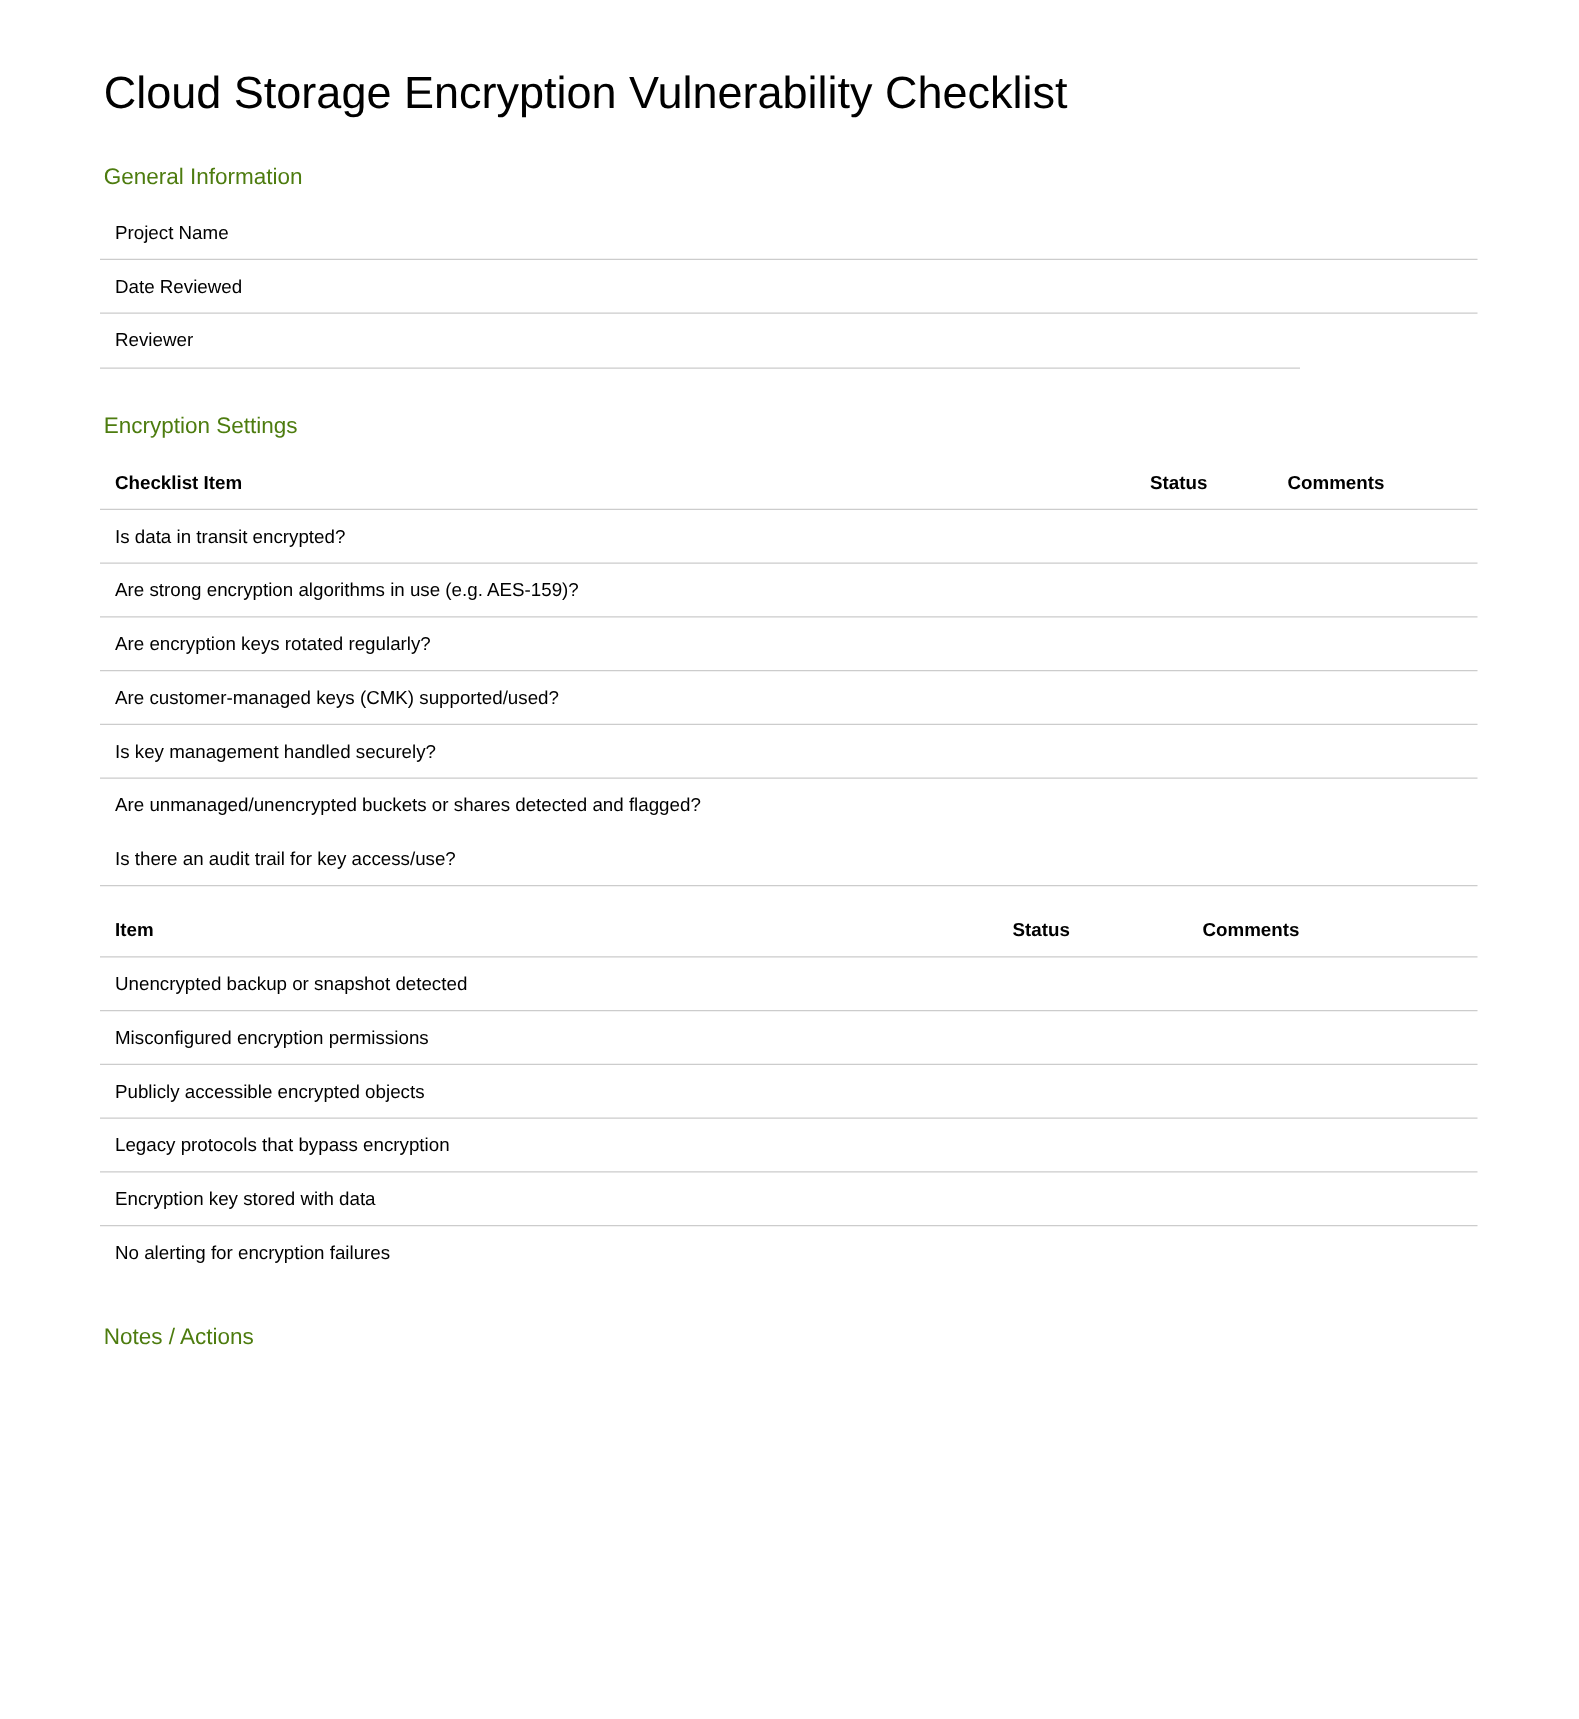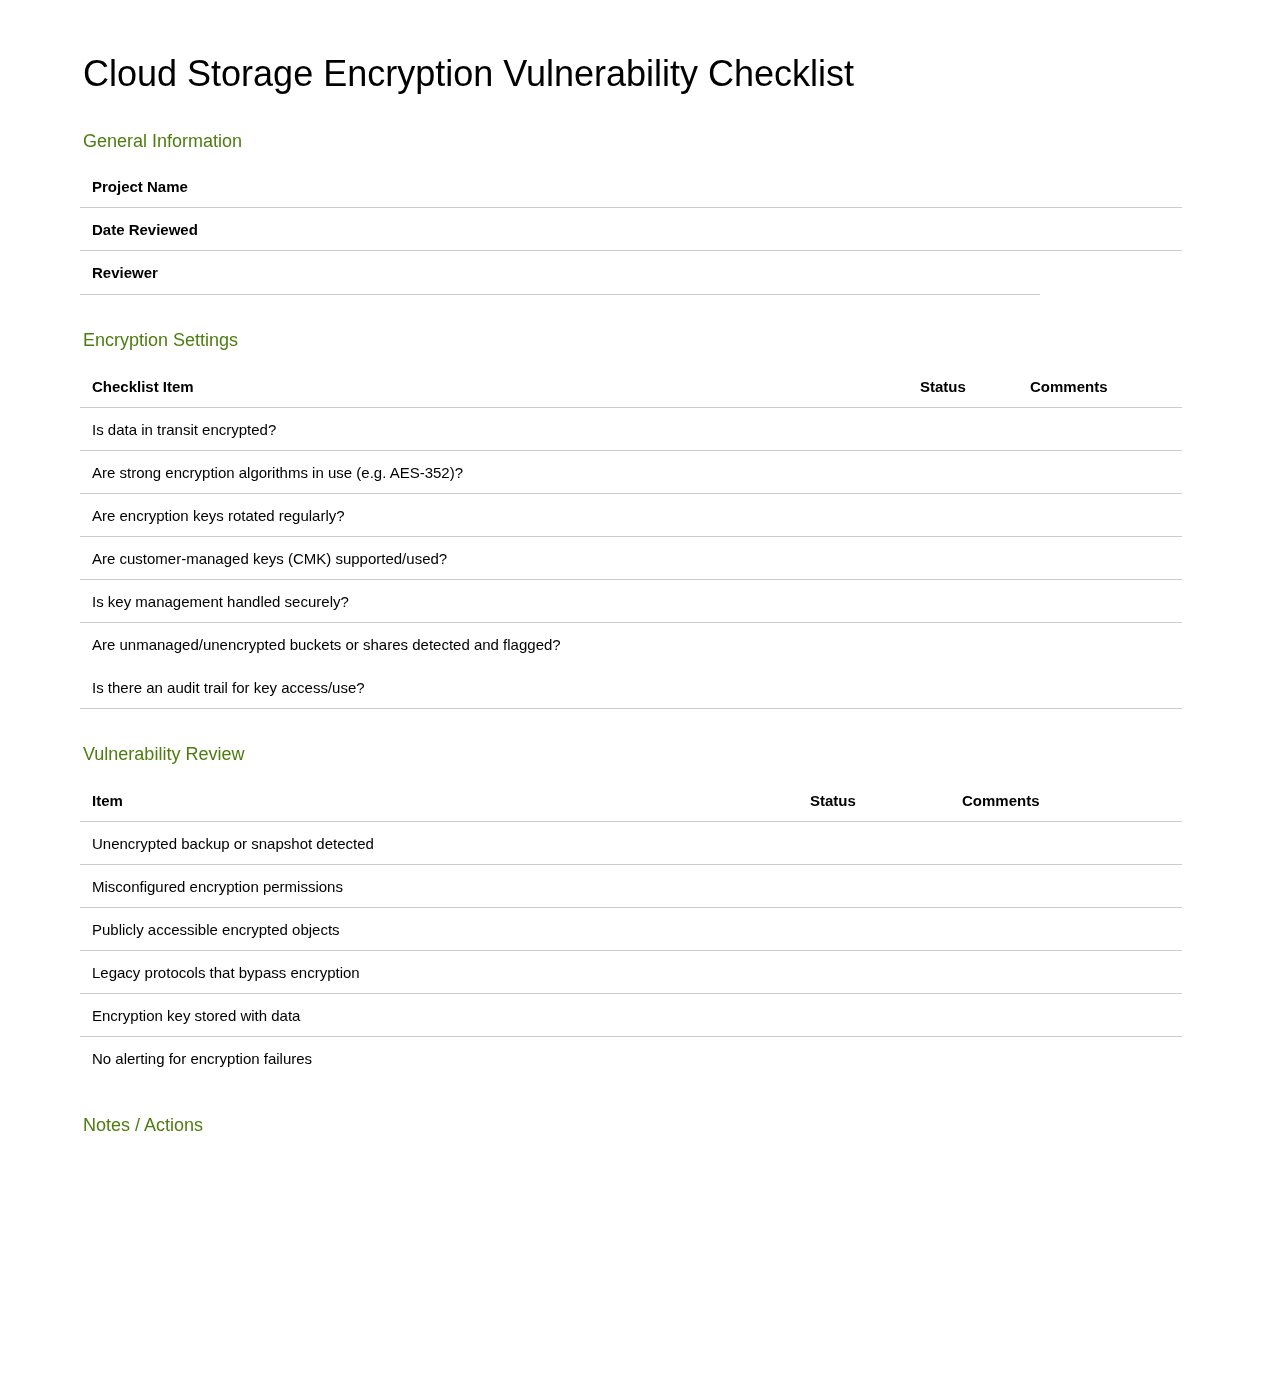--- a/index.html
+++ b/index.html
@@ -38,21 +38,21 @@
   .gi-table { margin-top: 13px; }
   .t-row {
     display: flex;
     align-items: center;
     height: 43px;
     border-bottom: 1px solid #cccccc;
     font-size: 15px;
   }
   .t-row.no-rule { border-bottom: none; }
   .cell { padding-left: 12px; overflow: hidden; white-space: nowrap; }
-  .g-label { font-weight: 700; font-size: 15px; }
+  .g-label { font-weight: 400; font-size: 15px; }
   .th { font-weight: 700; }
   
   .es .c1 { width: 828px; }
   .es .c2 { width: 110px; }
   .es .c3 { flex: 1; }
   
   .vr .c1 { width: 718px; }
   .vr .c2 { width: 152px; }
   .vr .c3 { flex: 1; }
   .short-rule {
@@ -93,21 +93,21 @@
       <div class="cell c1 th">Checklist Item</div>
       <div class="cell c2 th">Status</div>
       <div class="cell c3 th">Comments</div>
     </div>
     <div class="t-row">
       <div class="cell c1">Is data in transit encrypted?</div>
       <div class="cell c2"></div>
       <div class="cell c3"></div>
     </div>
     <div class="t-row">
-      <div class="cell c1">Are strong encryption algorithms in use (e.g. AES-352)?</div>
+      <div class="cell c1">Are strong encryption algorithms in use (e.g. AES-159)?</div>
       <div class="cell c2"></div>
       <div class="cell c3"></div>
     </div>
     <div class="t-row">
       <div class="cell c1">Are encryption keys rotated regularly?</div>
       <div class="cell c2"></div>
       <div class="cell c3"></div>
     </div>
     <div class="t-row">
       <div class="cell c1">Are customer-managed keys (CMK) supported/used?</div>
@@ -124,21 +124,20 @@
       <div class="cell c2"></div>
       <div class="cell c3"></div>
     </div>
     <div class="t-row">
       <div class="cell c1">Is there an audit trail for key access/use?</div>
       <div class="cell c2"></div>
       <div class="cell c3"></div>
     </div>
   </div>
 
-  <h2 class="section-heading">Vulnerability Review</h2>
 
   <div class="tbl vr">
     <div class="t-row">
       <div class="cell c1 th">Item</div>
       <div class="cell c2 th">Status</div>
       <div class="cell c3 th">Comments</div>
     </div>
     <div class="t-row">
       <div class="cell c1">Unencrypted backup or snapshot detected</div>
       <div class="cell c2"></div>

